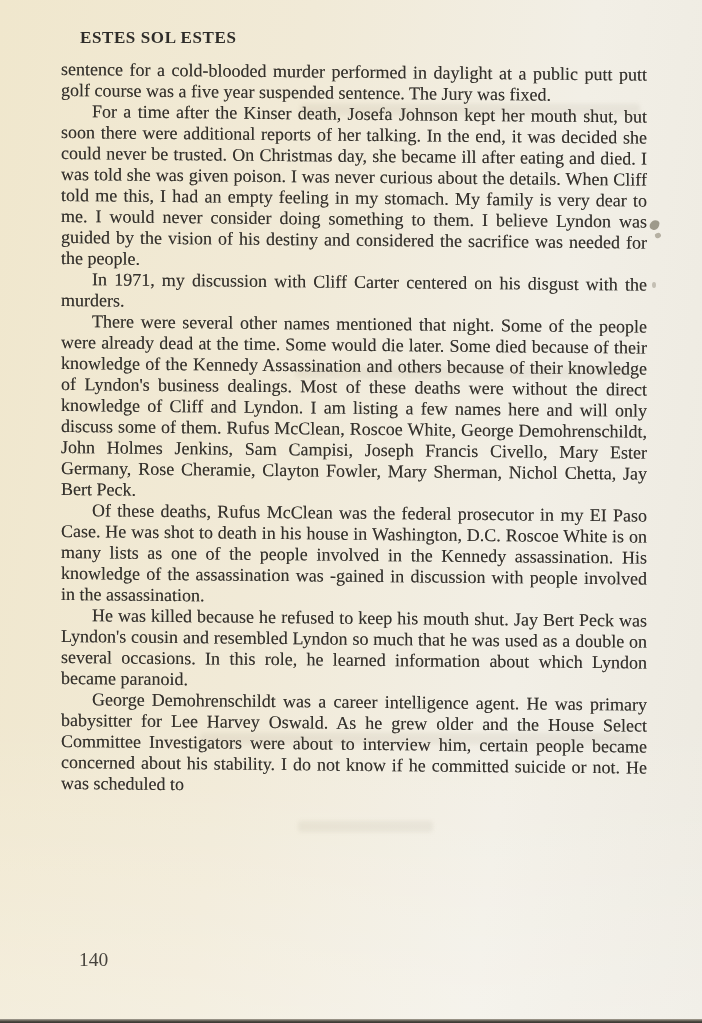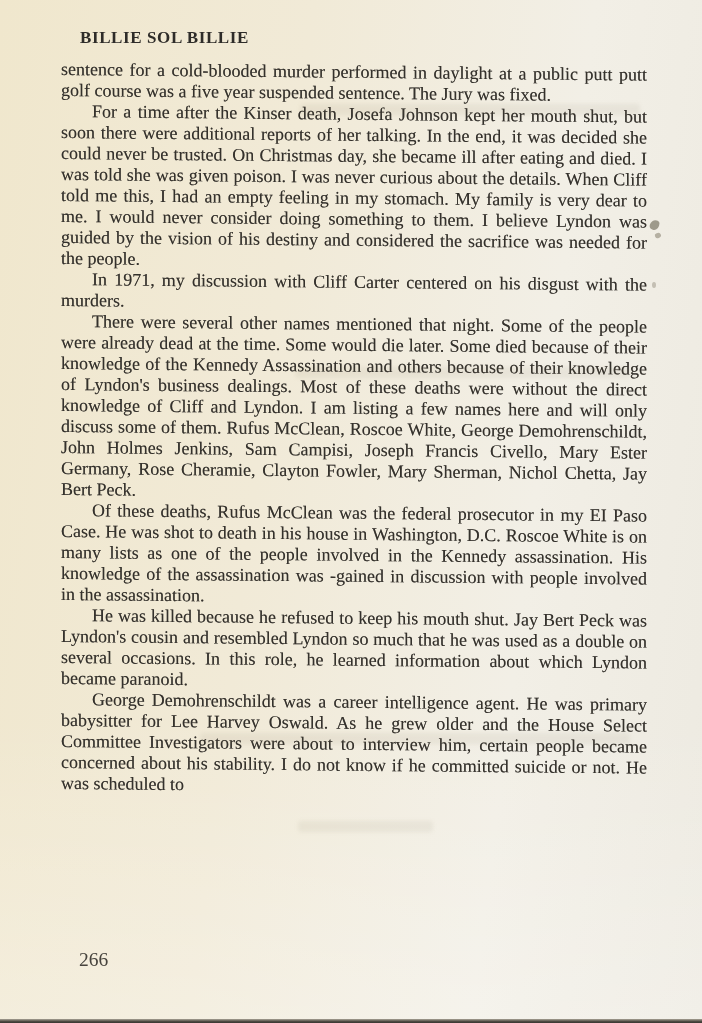--- a/index.html
+++ b/index.html
@@ -87,33 +87,33 @@
   .ghost.g1 { left: 300px; top: 104px; width: 340px; }
   .ghost.g2 { left: 295px; top: 367px; width: 335px; }
   .ghost.g3 { left: 200px; top: 733px; width: 430px; }
   .ghost.g4 { left: 298px; top: 821px; width: 135px; }
 </style>
 </head>
 <body>
 
 <div class="scan">
 
-  <div class="running-header">BILLIE SOL BILLIE</div>
+  <div class="running-header">ESTES SOL ESTES</div>
 
   <div class="body-text">
     <p class="no-indent">sentence for a cold-blooded murder performed in daylight at a public putt putt golf course was a five year suspended sentence. The Jury was fixed.</p>
     <p>For a time after the Kinser death, Josefa Johnson kept her mouth shut, but soon there were additional reports of her talking. In the end, it was decided she could never be trusted. On Christmas day, she became ill after eating and died. I was told she was given poison. I was never curious about the details. When Cliff told me this, I had an empty feeling in my stomach. My family is very dear to me. I would never consider doing something to them. I believe Lyndon was guided by the vision of his destiny and considered the sacrifice was needed for the people.</p>
     <p>In 1971, my discussion with Cliff Carter centered on his disgust with the murders.</p>
     <p>There were several other names mentioned that night. Some of the people were already dead at the time. Some would die later. Some died because of their knowledge of the Kennedy Assassination and others because of their knowledge of Lyndon's business dealings. Most of these deaths were without the direct knowledge of Cliff and Lyndon. I am listing a few names here and will only discuss some of them. Rufus McClean, Roscoe White, George Demohrenschildt, John Holmes Jenkins, Sam Campisi, Joseph Francis Civello, Mary Ester Germany, Rose Cheramie, Clayton Fowler, Mary Sherman, Nichol Chetta, Jay Bert Peck.</p>
     <p>Of these deaths, Rufus McClean was the federal prosecutor in my EI Paso Case. He was shot to death in his house in Washington, D.C. Roscoe White is on many lists as one of the people involved in the Kennedy assassination. His knowledge of the assassination was -gained in discussion with people involved in the assassination.</p>
     <p>He was killed because he refused to keep his mouth shut. Jay Bert Peck was Lyndon's cousin and resembled Lyndon so much that he was used as a double on several occasions. In this role, he learned information about which Lyndon became paranoid.</p>
     <p>George Demohrenschildt was a career intelligence agent. He was primary babysitter for Lee Harvey Oswald. As he grew older and the House Select Committee Investigators were about to interview him, certain people became concerned about his stability. I do not know if he committed suicide or not. He was scheduled to</p>
   </div>
 
-  <div class="page-number">266</div>
+  <div class="page-number">140</div>
 
   <div class="ghost g1"></div>
   <div class="ghost g2"></div>
   <div class="ghost g3"></div>
   <div class="ghost g4"></div>
 
   <div class="ink-smudge" style="left:650px; top:220px;">
     <span class="blob1"></span>
     <span class="blob2"></span>
     <span class="blob3"></span>

